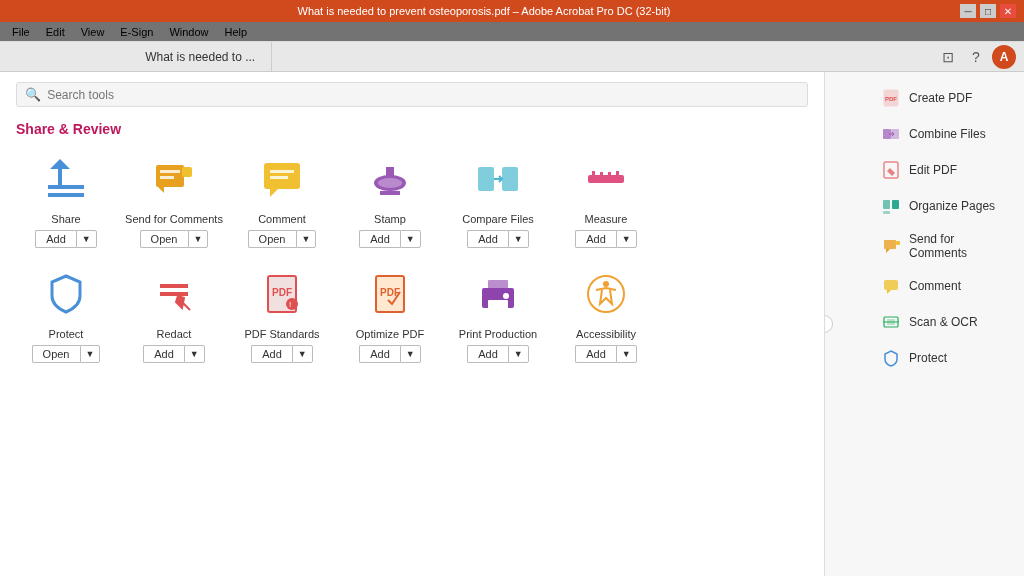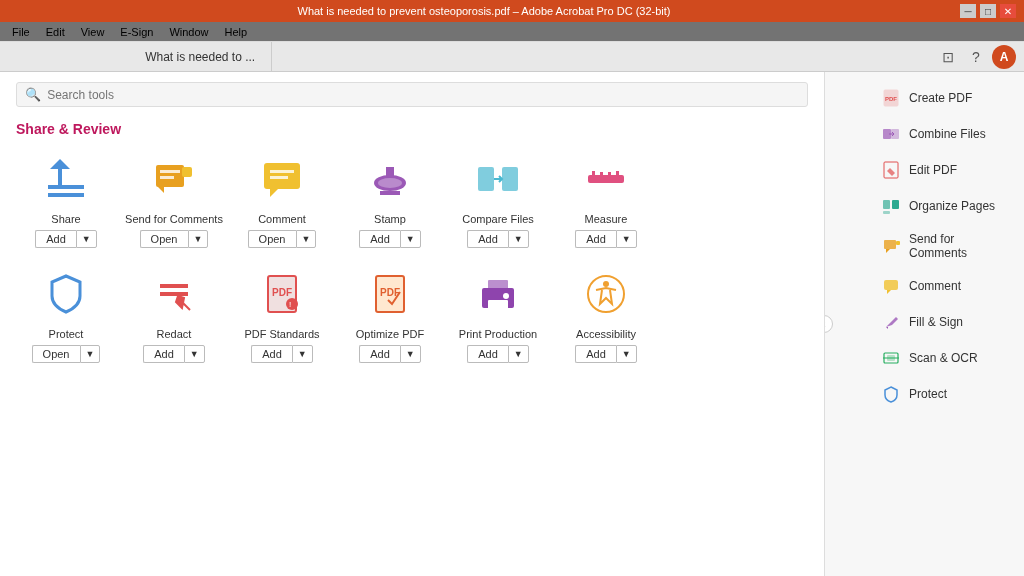--- a/index.html
+++ b/index.html
@@ -525,29 +525,20 @@
     <div class="right-panel-item">
       <div class="panel-icon">
         <svg viewBox="0 0 18 18">
             <rect x="2" y="3" width="14" height="10" rx="2" fill="#f0c030" opacity="0.8"></rect>
             <polygon points="5,13 5,17 9,13" fill="#f0c030"></polygon>
           </svg>
       </div>
       <span>Comment</span>
     </div>
 
-    <div class="right-panel-item">
-      <div class="panel-icon">
-        <svg viewBox="0 0 18 18">
-            <path d="M4 14 L8 10 L14 4 L16 6 L10 12 Z" fill="#9b59b6" opacity="0.8"></path>
-            <path d="M4 14 L6 14 L6 16 Z" fill="#9b59b6"></path>
-          </svg>
-      </div>
-      <span>Fill &amp; Sign</span>
-    </div>
 
     <div class="right-panel-item">
       <div class="panel-icon">
         <svg viewBox="0 0 18 18">
             <rect x="2" y="4" width="14" height="10" rx="1" fill="none" stroke="#27ae60" stroke-width="1.2"></rect>
             <line x1="1" y1="9" x2="17" y2="9" stroke="#27ae60" stroke-width="1.5" opacity="0.7"></line>
             <rect x="5" y="6" width="8" height="6" rx="1" fill="#27ae60" opacity="0.3"></rect>
           </svg>
       </div>
       <span>Scan &amp; OCR</span>

